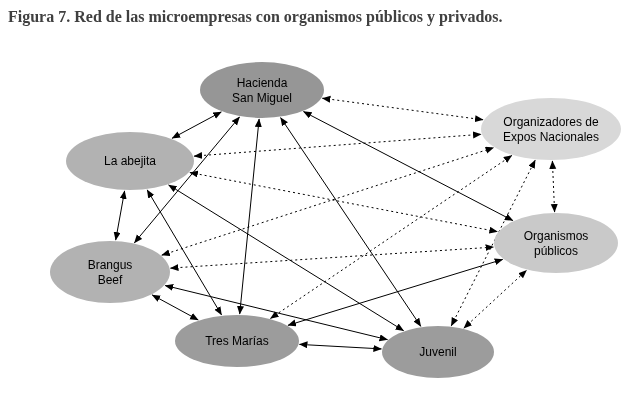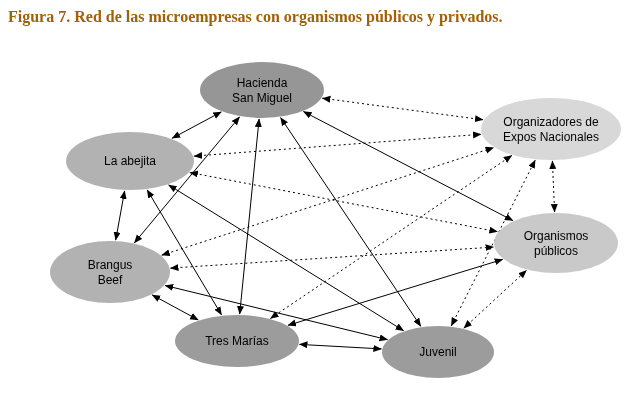--- a/index.html
+++ b/index.html
@@ -1,19 +1,19 @@
 <!DOCTYPE html>
 <html><head>
 <meta charset="utf-8">
 <style>
   html,body{margin:0;padding:0;background:#fff;}
   #figure{position:relative;width:644px;height:417px;background:#ffffff;overflow:hidden;
           font-family:"Liberation Sans",sans-serif;}
   #figure-title{position:absolute;left:8px;top:8px;width:630px;
-          font-family:"Liberation Serif",serif;font-weight:bold;font-size:16px;color:#a16207;}
+          font-family:"Liberation Serif",serif;font-weight:bold;font-size:16px;color:#404040;}
   #network{position:absolute;left:0;top:0;}
   .node-label{font-family:"Liberation Sans",sans-serif;font-size:12px;fill:#000;}
 </style>
 </head>
 <body>
 
 <div id="figure">
   <div id="figure-title">Figura 7. Red de las microempresas con organismos públicos y privados.</div>
   <svg id="network" width="644" height="417" viewBox="0 0 644 417" xmlns="http://www.w3.org/2000/svg">
     <defs>

